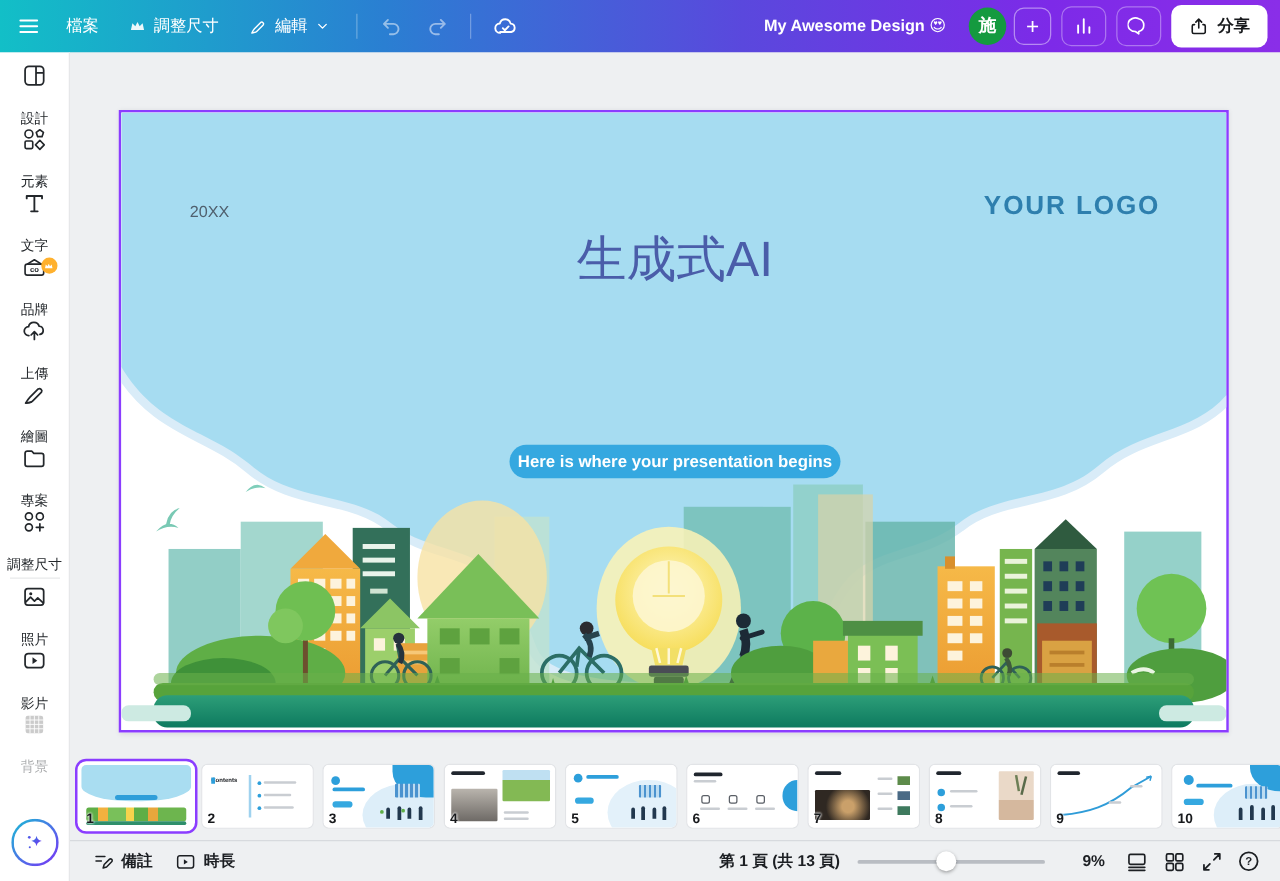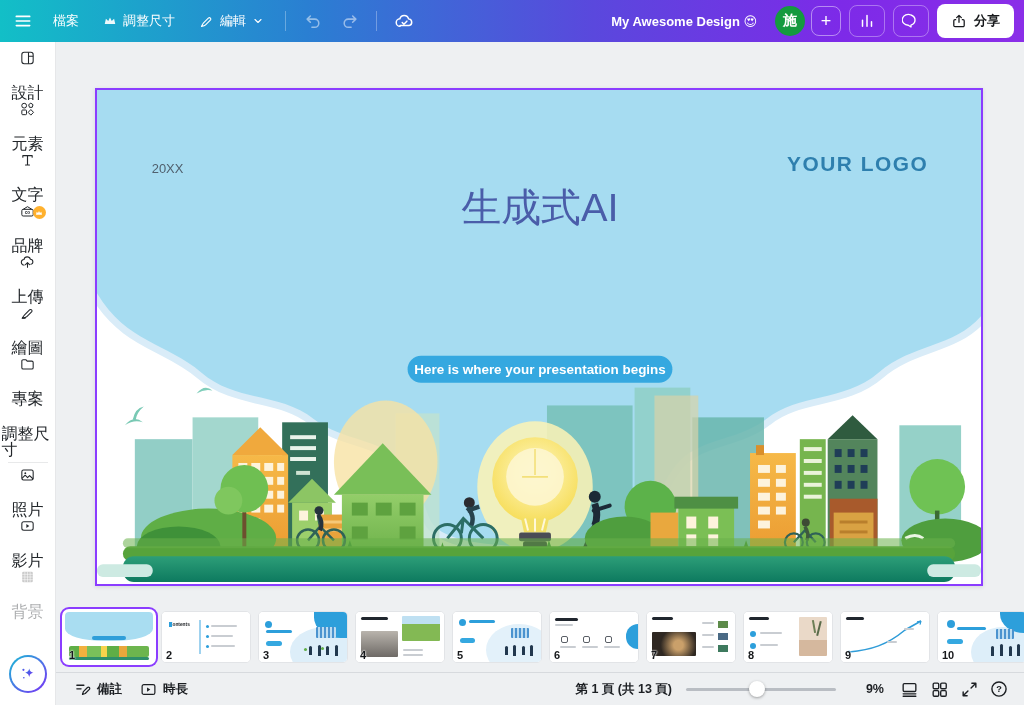--- a/index.html
+++ b/index.html
@@ -28,21 +28,21 @@
   .share-btn{display:flex;align-items:center;gap:7px;height:34px;padding:0 14px;border-radius:8px;background:#fff;
     color:#17191c;font-size:13px;font-weight:700;border:none;cursor:pointer;}
 
   
   .body{flex:1;display:flex;min-height:0;}
   .sidebar{width:56px;flex:none;background:#fff;border-right:1px solid #e6e7e9;display:flex;flex-direction:column;
     align-items:center;padding-top:8px;overflow:hidden;}
   .side-item{width:52px;height:51px;display:flex;flex-direction:column;align-items:center;justify-content:center;
     gap:3px;cursor:pointer;border-radius:8px;position:relative;color:#23272b;}
   .side-item svg{display:block;}
-  .side-label{font-size:16px;color:#23272b;line-height:1;margin-top:16px;}
+  .side-label{font-size:11px;color:#23272b;line-height:1;margin-top:16px;}
   .side-divider{width:40px;height:1px;background:#e8e9ea;margin:4px 0;}
   .faded{opacity:.38;}
   .crown-badge{position:absolute;top:3px;right:8px;width:13px;height:13px;border-radius:50%;background:#ffb12e;
     display:flex;align-items:center;justify-content:center;}
   .magic-btn{margin-top:auto;margin-bottom:12px;width:38px;height:38px;border-radius:50%;border:2px solid transparent;
     background:linear-gradient(#fff,#fff) padding-box,linear-gradient(135deg,#18bdd4,#7b2ff7) border-box;
     display:flex;align-items:center;justify-content:center;cursor:pointer;flex:none;}
 
   .content{flex:1;display:flex;flex-direction:column;min-width:0;background:#eef0f2;}
 

